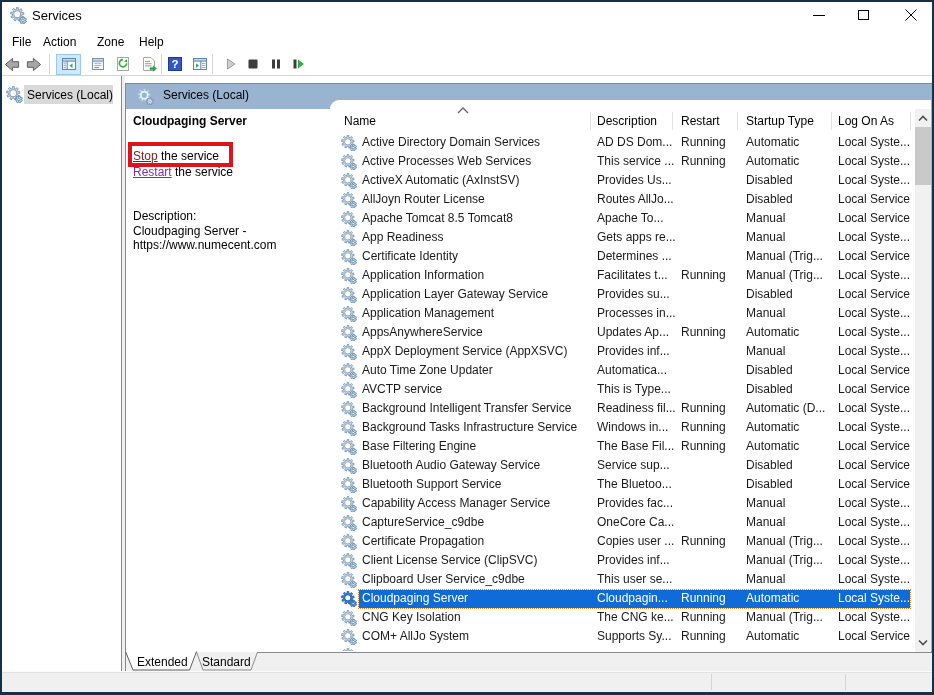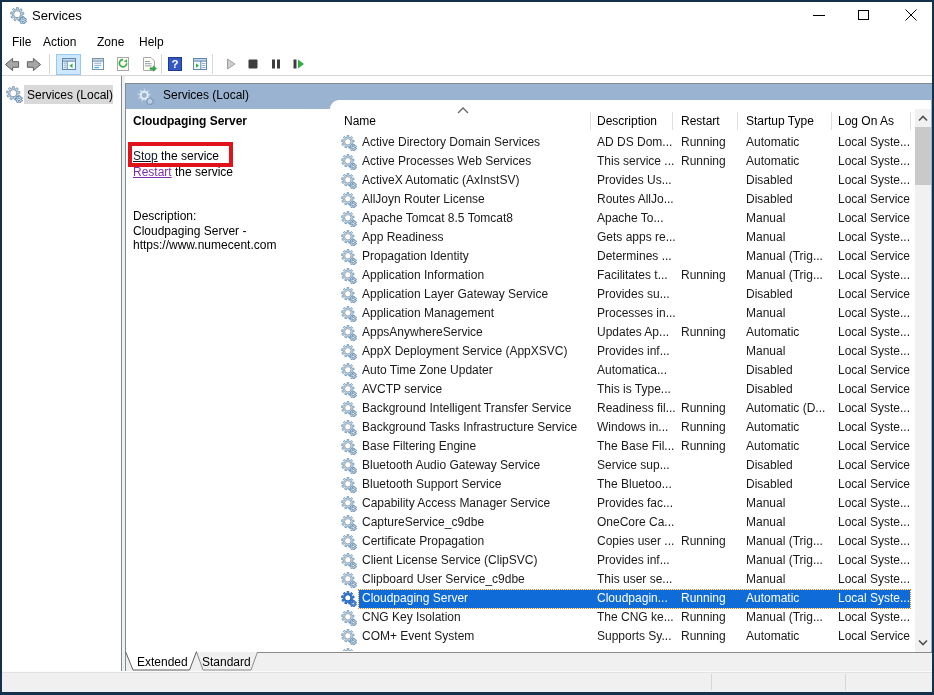--- a/index.html
+++ b/index.html
@@ -139,21 +139,21 @@
 
 <div class="abs" style="left:330px;top:100px;width:601px;height:552px;background:#ffffff;border-radius:9px 0 0 0"></div>
 
 <svg class="abs" style="left:137px;top:88px" width="17" height="17" viewBox="0 0 16 16">
     <use href="#gearhdr"></use>
   </svg>
 <div class="t12" style="left:163px;top:88px">Services (Local)</div>
 
 <div class="t12" style="left:133px;top:114px;font-weight:bold">Cloudpaging Server</div>
 <div class="abs" style="left:128px;top:142px;width:105px;height:25px;border:4px solid #e0131b;z-index:8"></div>
-<div class="t12" style="left:133px;top:149px"><span style="color:#0f172a;text-decoration:underline">Stop</span> the service</div>
+<div class="t12" style="left:133px;top:149px"><span style="color:#7f1d1d;text-decoration:underline">Stop</span> the service</div>
 <div class="t12" style="left:133px;top:165px"><span style="color:#7d2fa8;text-decoration:underline">Restart</span> the service</div>
 <div class="t12" style="left:133px;top:209px">Description:</div>
 <div class="t12" style="left:133px;top:223.5px">Cloudpaging Server -</div>
 <div class="t12" style="left:133px;top:238px">https://www.numecent.com</div>
 
 <svg class="abs" style="left:456px;top:106px" width="14" height="9">
     <path d="M2 7 L7 2 L12 7" fill="none" stroke="#666" stroke-width="1.3"></path>
   </svg>
 <div class="t12" style="left:344px;top:114px">Name</div>
 <div class="t12" style="left:597px;top:114px">Description</div>
@@ -206,21 +206,21 @@
 <svg class="ric" style="top:230px;left:341px" width="16" height="16" viewBox="0 0 16 16">
     <use href="#gear"></use>
   </svg>
 <div class="ct" style="top:228px;left:362px;width:225px">App Readiness</div>
 <div class="ct" style="top:228px;left:597px;width:80px">Gets apps re...</div>
 <div class="ct" style="top:228px;left:746px;width:90px">Manual</div>
 <div class="ct" style="top:228px;left:838px;width:75px">Local Syste...</div>
 <svg class="ric" style="top:249px;left:341px" width="16" height="16" viewBox="0 0 16 16">
     <use href="#gear"></use>
   </svg>
-<div class="ct" style="top:247px;left:362px;width:225px">Propagation Identity</div>
+<div class="ct" style="top:247px;left:362px;width:225px">Certificate Identity</div>
 <div class="ct" style="top:247px;left:597px;width:80px">Determines ...</div>
 <div class="ct" style="top:247px;left:746px;width:90px">Manual (Trig...</div>
 <div class="ct" style="top:247px;left:838px;width:75px">Local Service</div>
 <svg class="ric" style="top:268px;left:341px" width="16" height="16" viewBox="0 0 16 16">
     <use href="#gear"></use>
   </svg>
 <div class="ct" style="top:266px;left:362px;width:225px">Application Information</div>
 <div class="ct" style="top:266px;left:597px;width:80px">Facilitates t...</div>
 <div class="ct" style="top:266px;left:681px;width:60px">Running</div>
 <div class="ct" style="top:266px;left:746px;width:90px">Manual (Trig...</div>
@@ -355,21 +355,21 @@
     <use href="#gear"></use>
   </svg>
 <div class="ct" style="top:608px;left:362px;width:225px">CNG Key Isolation</div>
 <div class="ct" style="top:608px;left:597px;width:80px">The CNG ke...</div>
 <div class="ct" style="top:608px;left:681px;width:60px">Running</div>
 <div class="ct" style="top:608px;left:746px;width:90px">Manual (Trig...</div>
 <div class="ct" style="top:608px;left:838px;width:75px">Local Syste...</div>
 <svg class="ric" style="top:629px;left:341px" width="16" height="16" viewBox="0 0 16 16">
     <use href="#gear"></use>
   </svg>
-<div class="ct" style="top:627px;left:362px;width:225px">COM+ Event System</div>
+<div class="ct" style="top:627px;left:362px;width:225px">COM+ AllJo System</div>
 <div class="ct" style="top:627px;left:597px;width:80px">Supports Sy...</div>
 <div class="ct" style="top:627px;left:681px;width:60px">Running</div>
 <div class="ct" style="top:627px;left:746px;width:90px">Automatic</div>
 <div class="ct" style="top:627px;left:838px;width:75px">Local Service</div>
 <div style="position:absolute;top:646px;left:341px;width:16px;height:5px;overflow:hidden">
     <svg width="16" height="16" viewBox="0 0 16 16" style="display:block;margin-top:2px">
       <use href="#gear"></use>
     </svg>
   </div>
 

